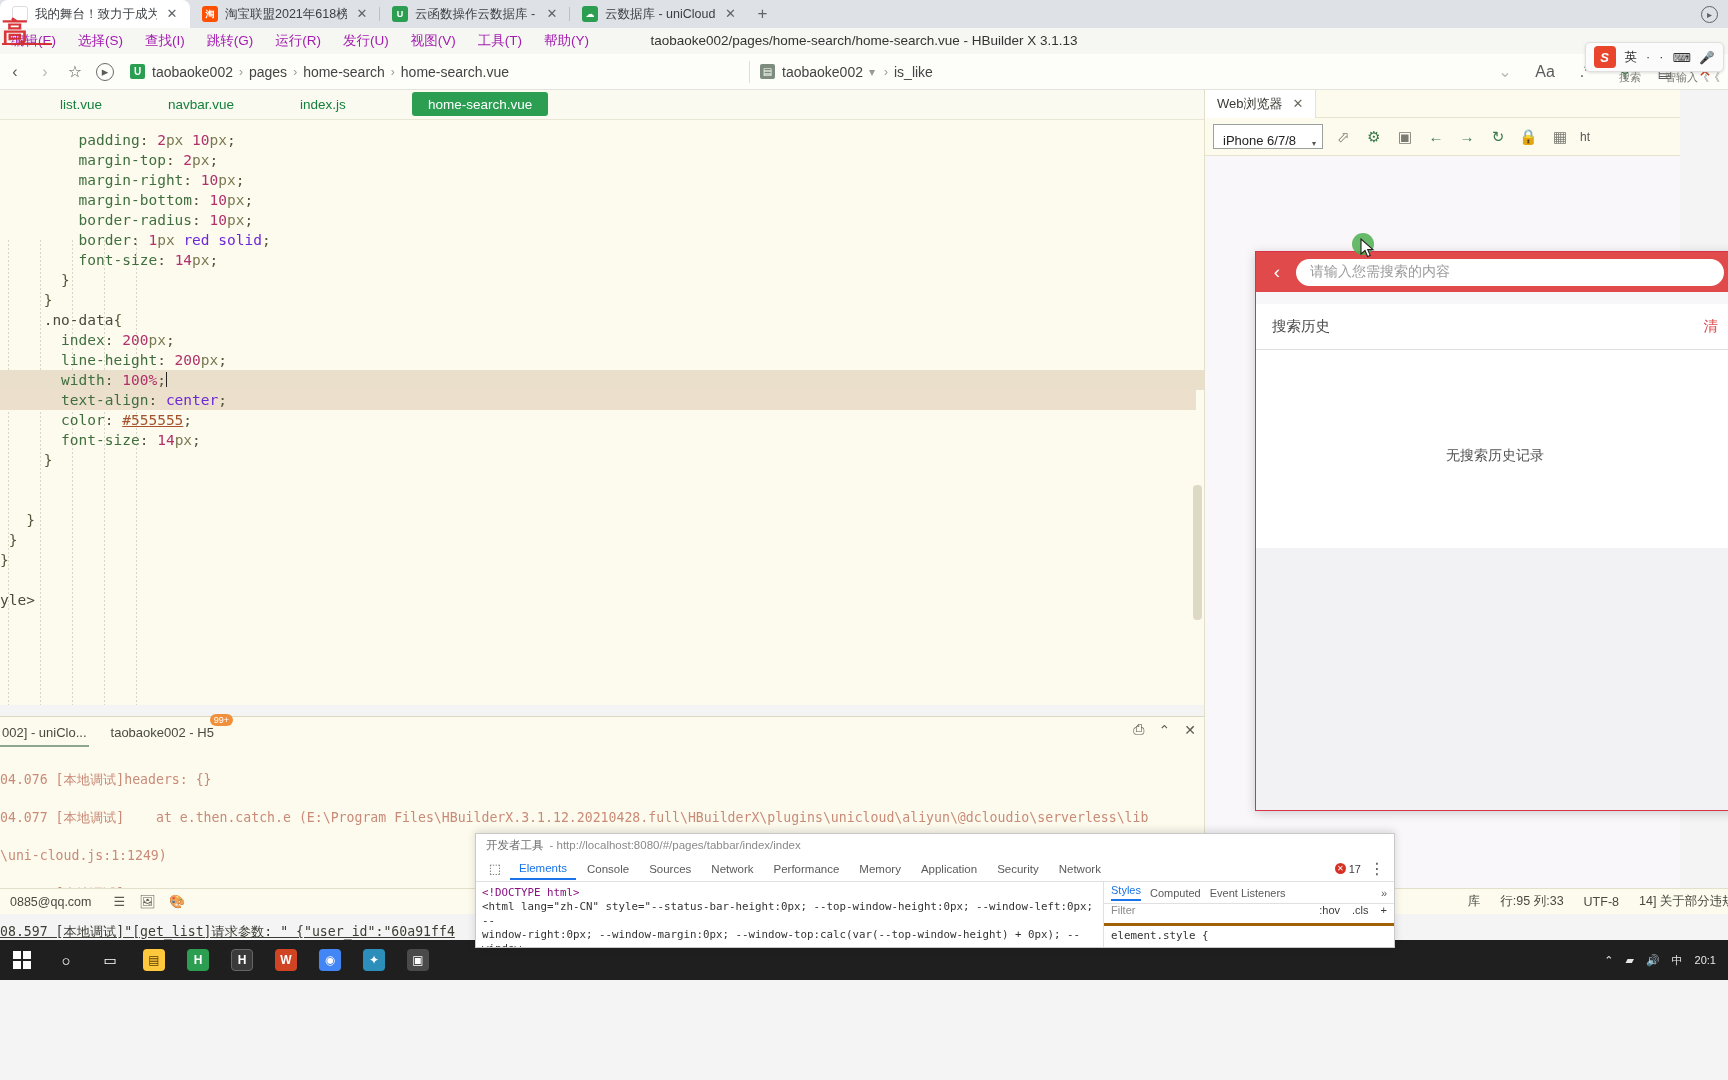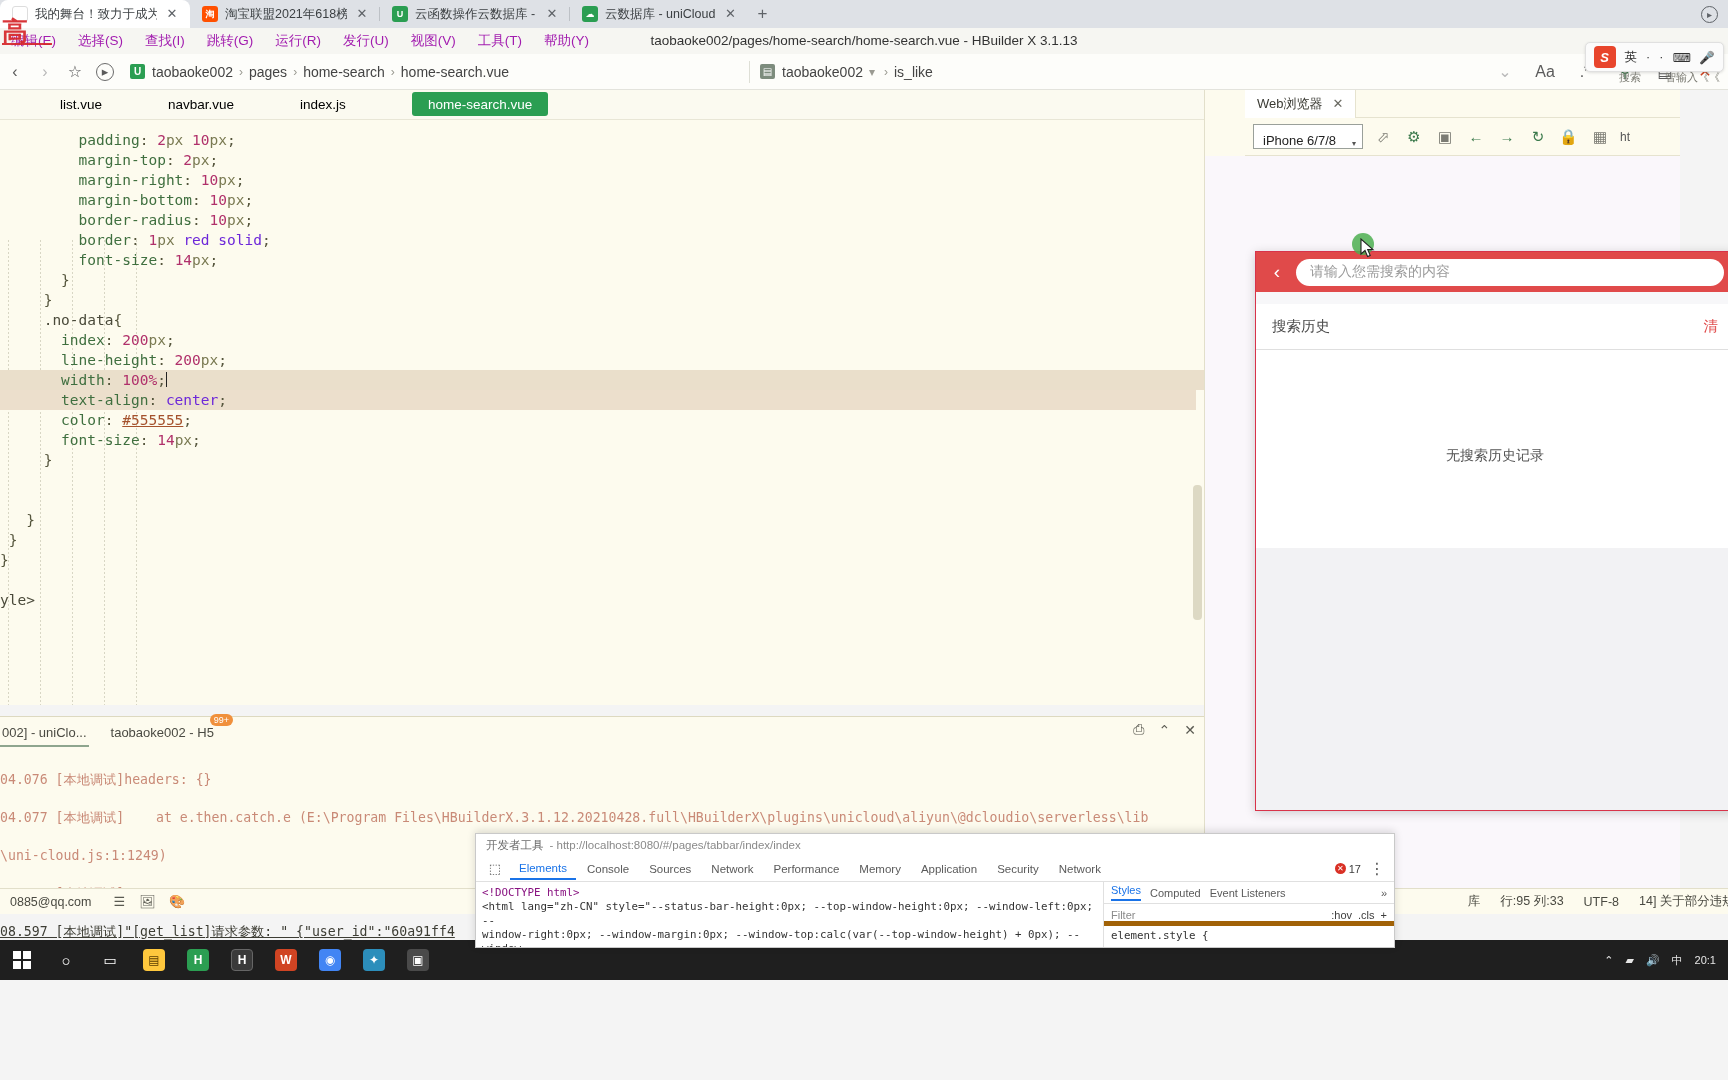--- a/index.html
+++ b/index.html
@@ -69,21 +69,21 @@
   .ime .logo { width:22px; height:22px; border-radius:4px; background:#e8452c;
     color:#fff; font-weight:bold; font-size:13px; display:flex;
     align-items:center; justify-content:center; font-style:italic; }
   .ime .chip { font-size:12.5px; color:#333; }
 
   
   .etabs { position:absolute; left:0; top:90px; width:1204px; height:30px;
     background:#fbfaf0; display:flex; align-items:stretch;
     border-bottom:1px solid #e8e6d6; }
   .etab { display:flex; align-items:center; justify-content:center;
-    font-size:13.5px; color:#000000; padding:0 16px; white-space:nowrap; }
+    font-size:13.5px; color:#15803d; padding:0 16px; white-space:nowrap; }
   .etab.active { background:#2b9e52; color:#ffffff; border-radius:3px;
     margin:2px 0 3px 0; }
 
   
   .code { position:absolute; left:0; top:120px; width:1204px; height:585px;
     background:#fdfbee; overflow:hidden;
     font-family:"DejaVu Sans Mono","Liberation Mono",monospace;
     font-size:14.5px; line-height:20px; }
   .ln { height:20px; white-space:pre; padding-left:0; position:relative; }
   .ln.hl { background:#eadfcb; }
@@ -127,21 +127,21 @@
 
   
   .status { position:absolute; left:0; top:888px; width:1728px; height:26px;
     background:#fdfbee; border-top:1px solid #e2dfca; display:flex;
     align-items:center; font-size:12.5px; color:#4a4a42; }
   .status .sitem { padding:0 10px; white-space:nowrap; }
   .status .sicons { display:flex; gap:14px; padding:0 12px; font-size:13px; color:#5a5a52; }
 
   
   .webpanel { position:absolute; left:1204px; top:90px; width:476px; height:798px;
-    background:#fdfbee; border-left:1px solid #e2dfca;padding-left:40px; }
+    background:#fdfbee; border-left:1px solid #e2dfca; }
   .wp-tabbar { height:28px; display:flex; align-items:center;
     border-bottom:1px solid #e6e3cf; }
   .wp-tab { height:28px; display:flex; align-items:center; gap:10px;
     padding:0 12px; font-size:13px; color:#3a3a33; background:#ffffff;
     border-right:1px solid #e6e3cf; }
   .wp-tab .x { color:#6a6a62; font-size:13px; }
   .wp-toolbar { height:38px; display:flex; align-items:center; gap:9px;
     padding:0 8px; border-bottom:1px solid #e6e3cf; }
   .sel-dev { height:25px; min-width:110px; border:1px solid #9aa09a;
     background:#fff; font-size:13px; color:#222; display:flex;
@@ -198,22 +198,22 @@
     color:#fff; font-size:8px; display:flex; align-items:center;
     justify-content:center; }
   .dt-split { display:flex; height:67px; }
   .dt-elements { flex:1; padding:4px 6px; font-size:10.8px; line-height:14px;
     font-family:"DejaVu Sans Mono","Liberation Mono",monospace; color:#333;
     border-right:1px solid #e0e0e0; overflow:hidden; }
   .dt-styles { width:290px; }
   .dt-stabs { height:22px; display:flex; align-items:center; gap:9px;
     padding:0 7px; font-size:11px; color:#5a5a5a; border-bottom:1px solid #e0e0e0; }
   .dt-stabs .sel { color:#1a73e8; border-bottom:2px solid #1a73e8; padding-bottom:3px; }
-  .dt-filter { height:22px; display:flex; align-items:flex-end; gap:6px;
-    padding:0 7px; font-size:11px; color:#8a8a8a; border-bottom:5px solid #a16207; }
+  .dt-filter { height:22px; display:flex; align-items:flex-start; gap:12px;
+    padding:0 7px; font-size:11px; color:#8a8a8a; border-bottom:3px solid #a16207; }
   .dt-filter .fi { flex:1; }
   .dt-filter .hov { color:#3c3c3c; }
   .dt-rule { padding:3px 7px; font-size:10.8px;
     font-family:"DejaVu Sans Mono","Liberation Mono",monospace; color:#333; }
 
   
   .taskbar { position:absolute; left:0; top:940px; width:1728px; height:40px;
     background:#1f1f1f; display:flex; align-items:center; }
   .tb-btn { width:44px; height:40px; display:flex; align-items:center;
     justify-content:center; }

